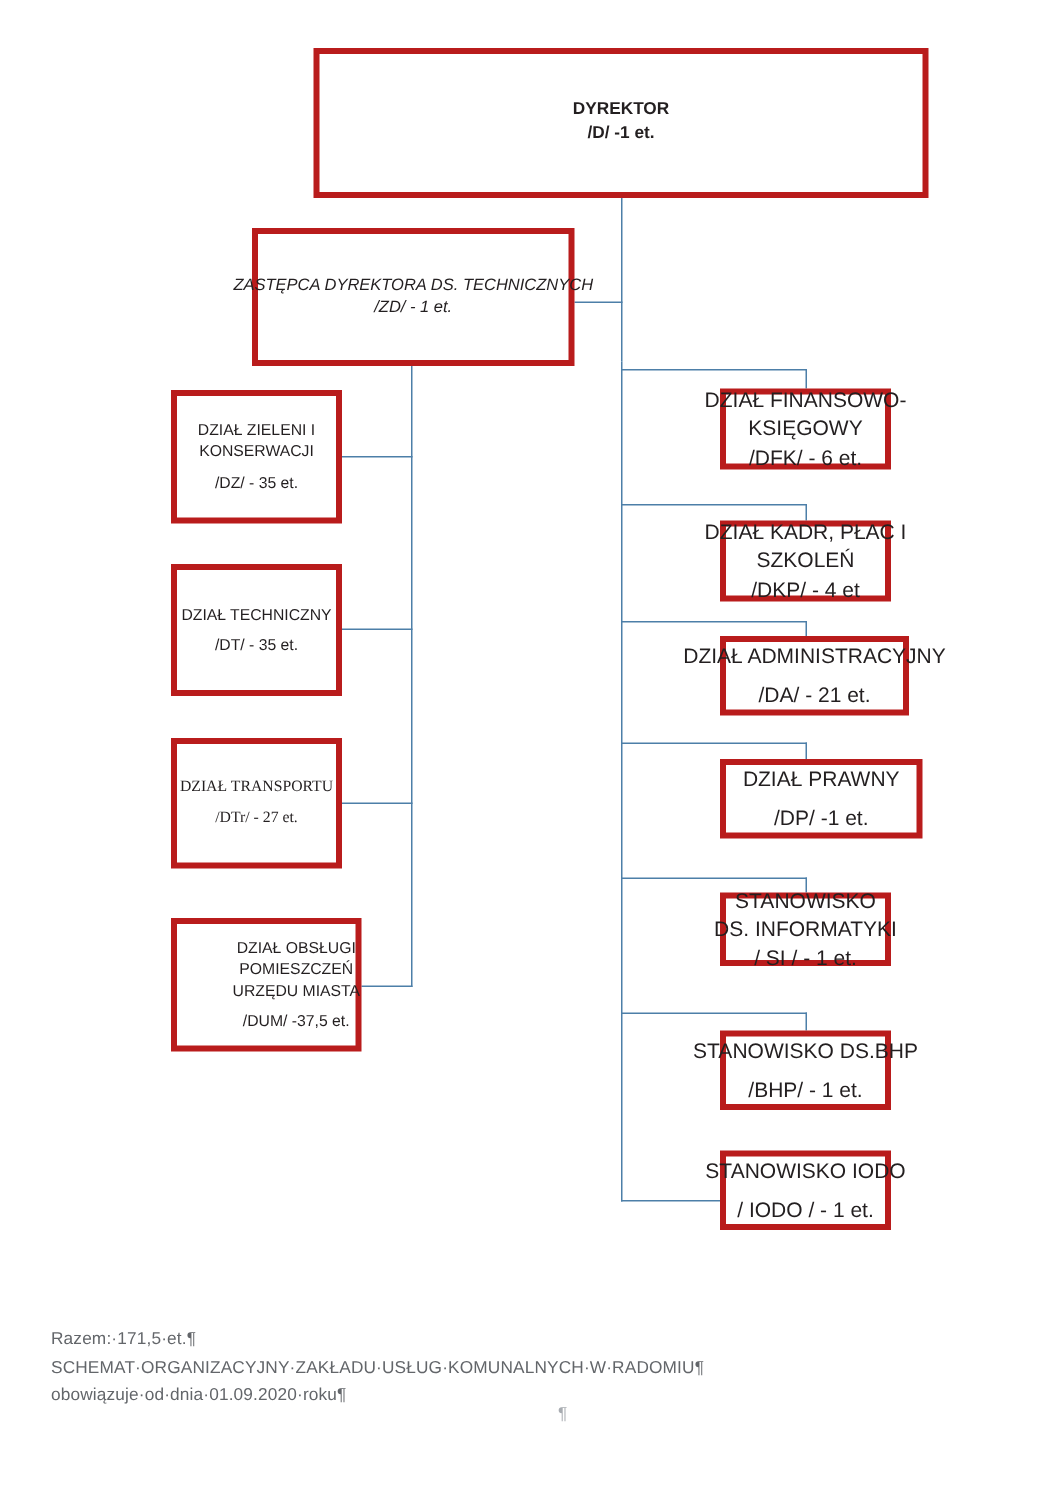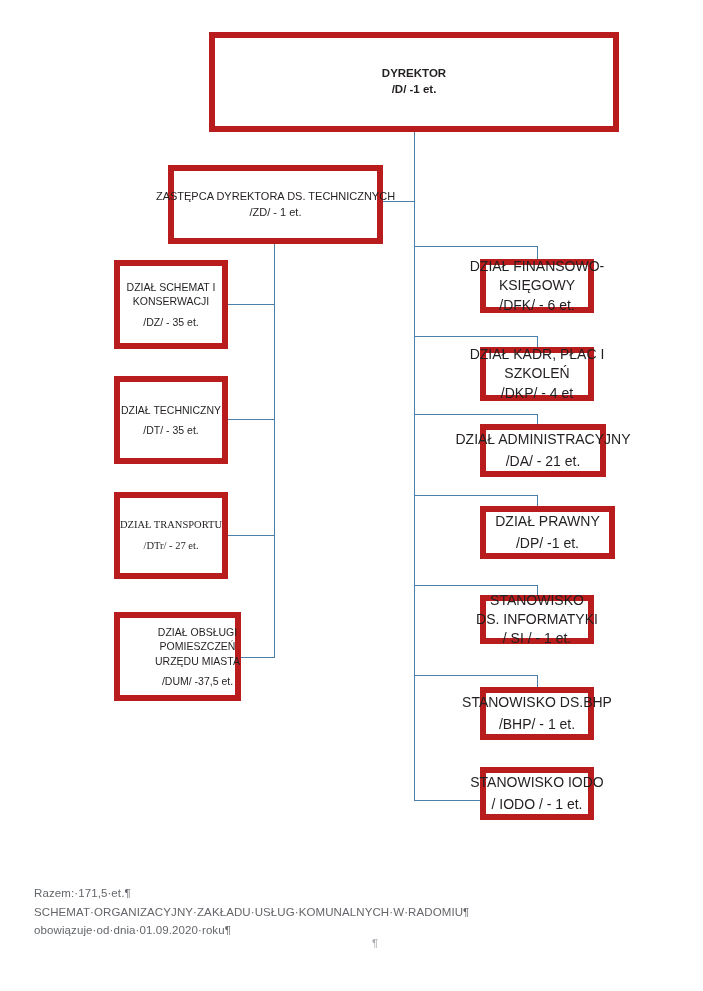--- a/index.html
+++ b/index.html
@@ -21,21 +21,21 @@
   }
   #chart-layer {
     position: absolute;
     left: 0; top: 0;
     width: 703px;
     height: 991px;
   }
   .node {
     position: absolute;
     box-sizing: border-box;
-    border: 6px solid #b91c1c;
+    border: 4px solid #b91c1c;
     background: #ffffff;
     display: flex;
     flex-direction: column;
     align-items: center;
     justify-content: center;
     text-align: center;
     line-height: 1.38;
     color: #231f20;
     z-index: 2;
   }
@@ -123,27 +123,27 @@
     <div class="connector h" style="left:414px; top:675px; width:124px;"></div>
     <div class="connector v" style="left:537px; top:675px; height:13px;"></div>
 
     <div class="connector h" style="left:414px; top:800px; width:67px;"></div>
 
     <div class="node node-root" style="left:209px; top:32px; width:410px; height:100px;">
       <span class="line">DYREKTOR</span>
       <span class="line">/D/ -1 et.</span>
     </div>
 
-    <div class="node node-deputy" style="left:168px; top:165px; width:215px; height:79px;">
+    <div class="node node-deputy" style="left:168px; top:152px; width:215px; height:92px;font-style:italic;">
       <span class="line">ZASTĘPCA DYREKTORA DS. TECHNICZNYCH</span>
       <span class="line">/ZD/ - 1 et.</span>
     </div>
 
     <div class="node node-dept" style="left:114px; top:260px; width:114px; height:89px;">
-      <span class="line">DZIAŁ SCHEMAT I</span>
+      <span class="line">DZIAŁ ZIELENI I</span>
       <span class="line">KONSERWACJI</span>
       <span class="gap"></span>
       <span class="line">/DZ/ - 35 et.</span>
     </div>
 
     <div class="node node-dept" style="left:114px; top:376px; width:114px; height:88px;">
       <span class="line">DZIAŁ TECHNICZNY</span>
       <span class="gap"></span>
       <span class="line">/DT/ - 35 et.</span>
     </div>

